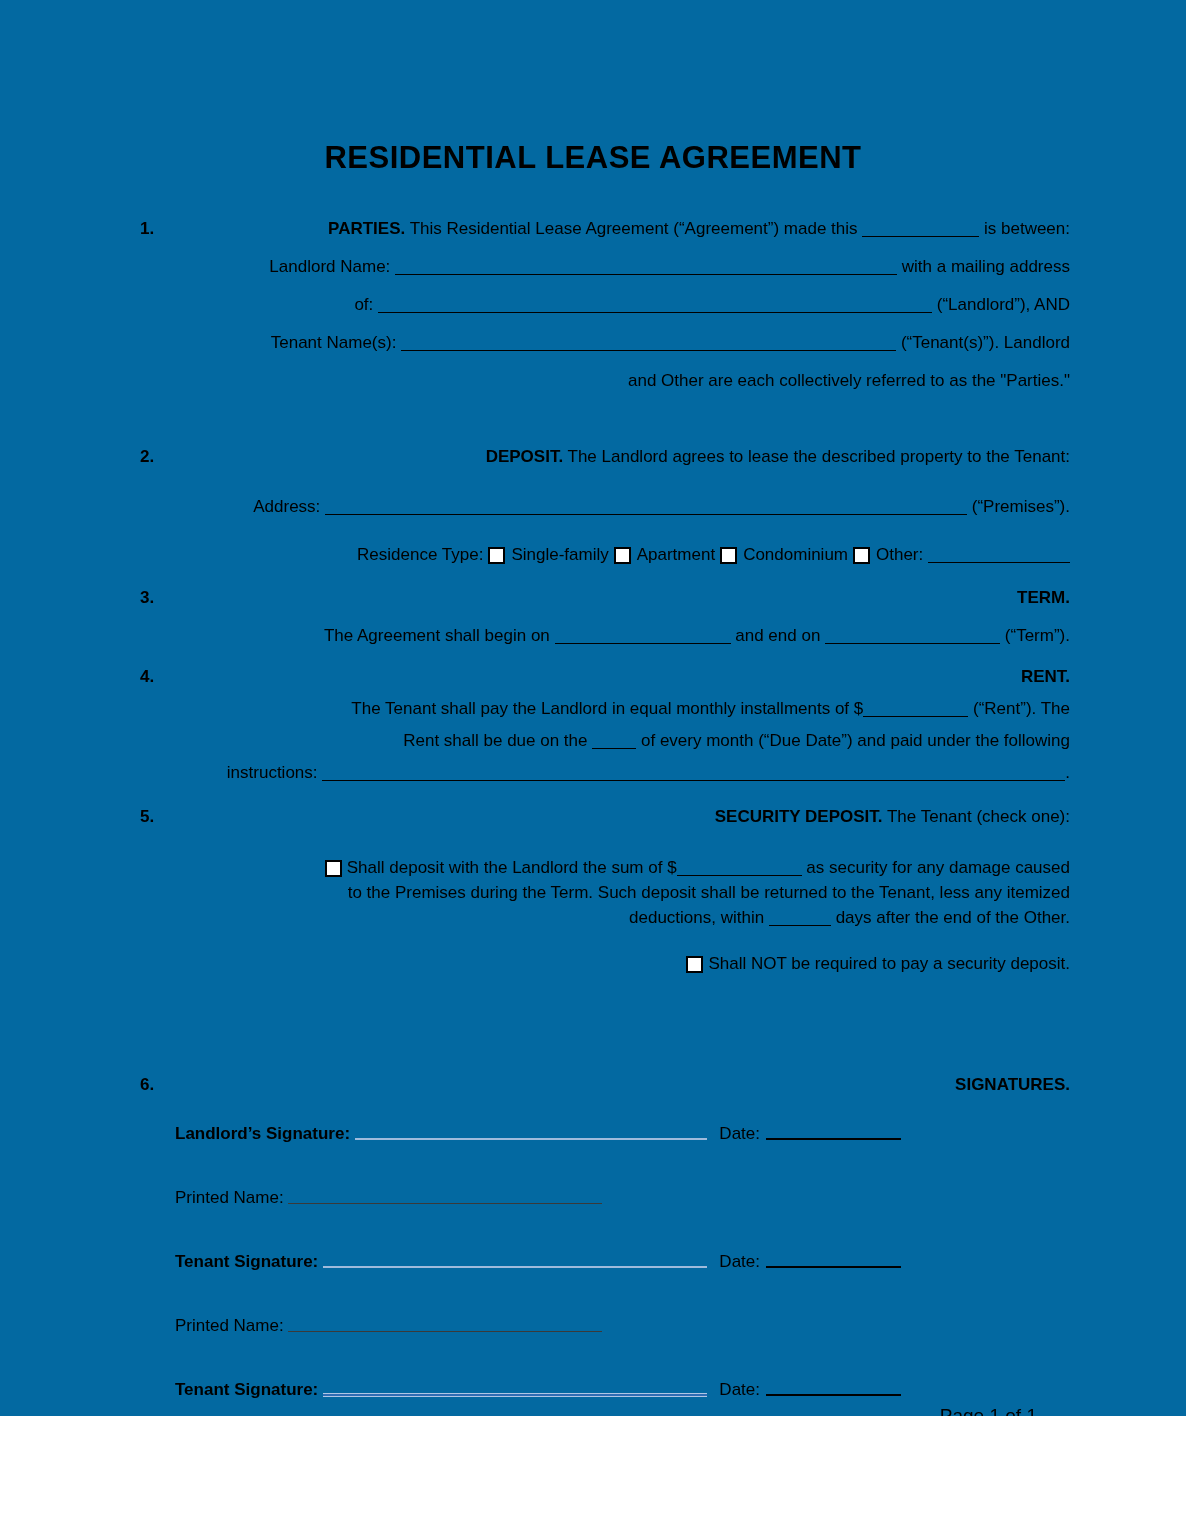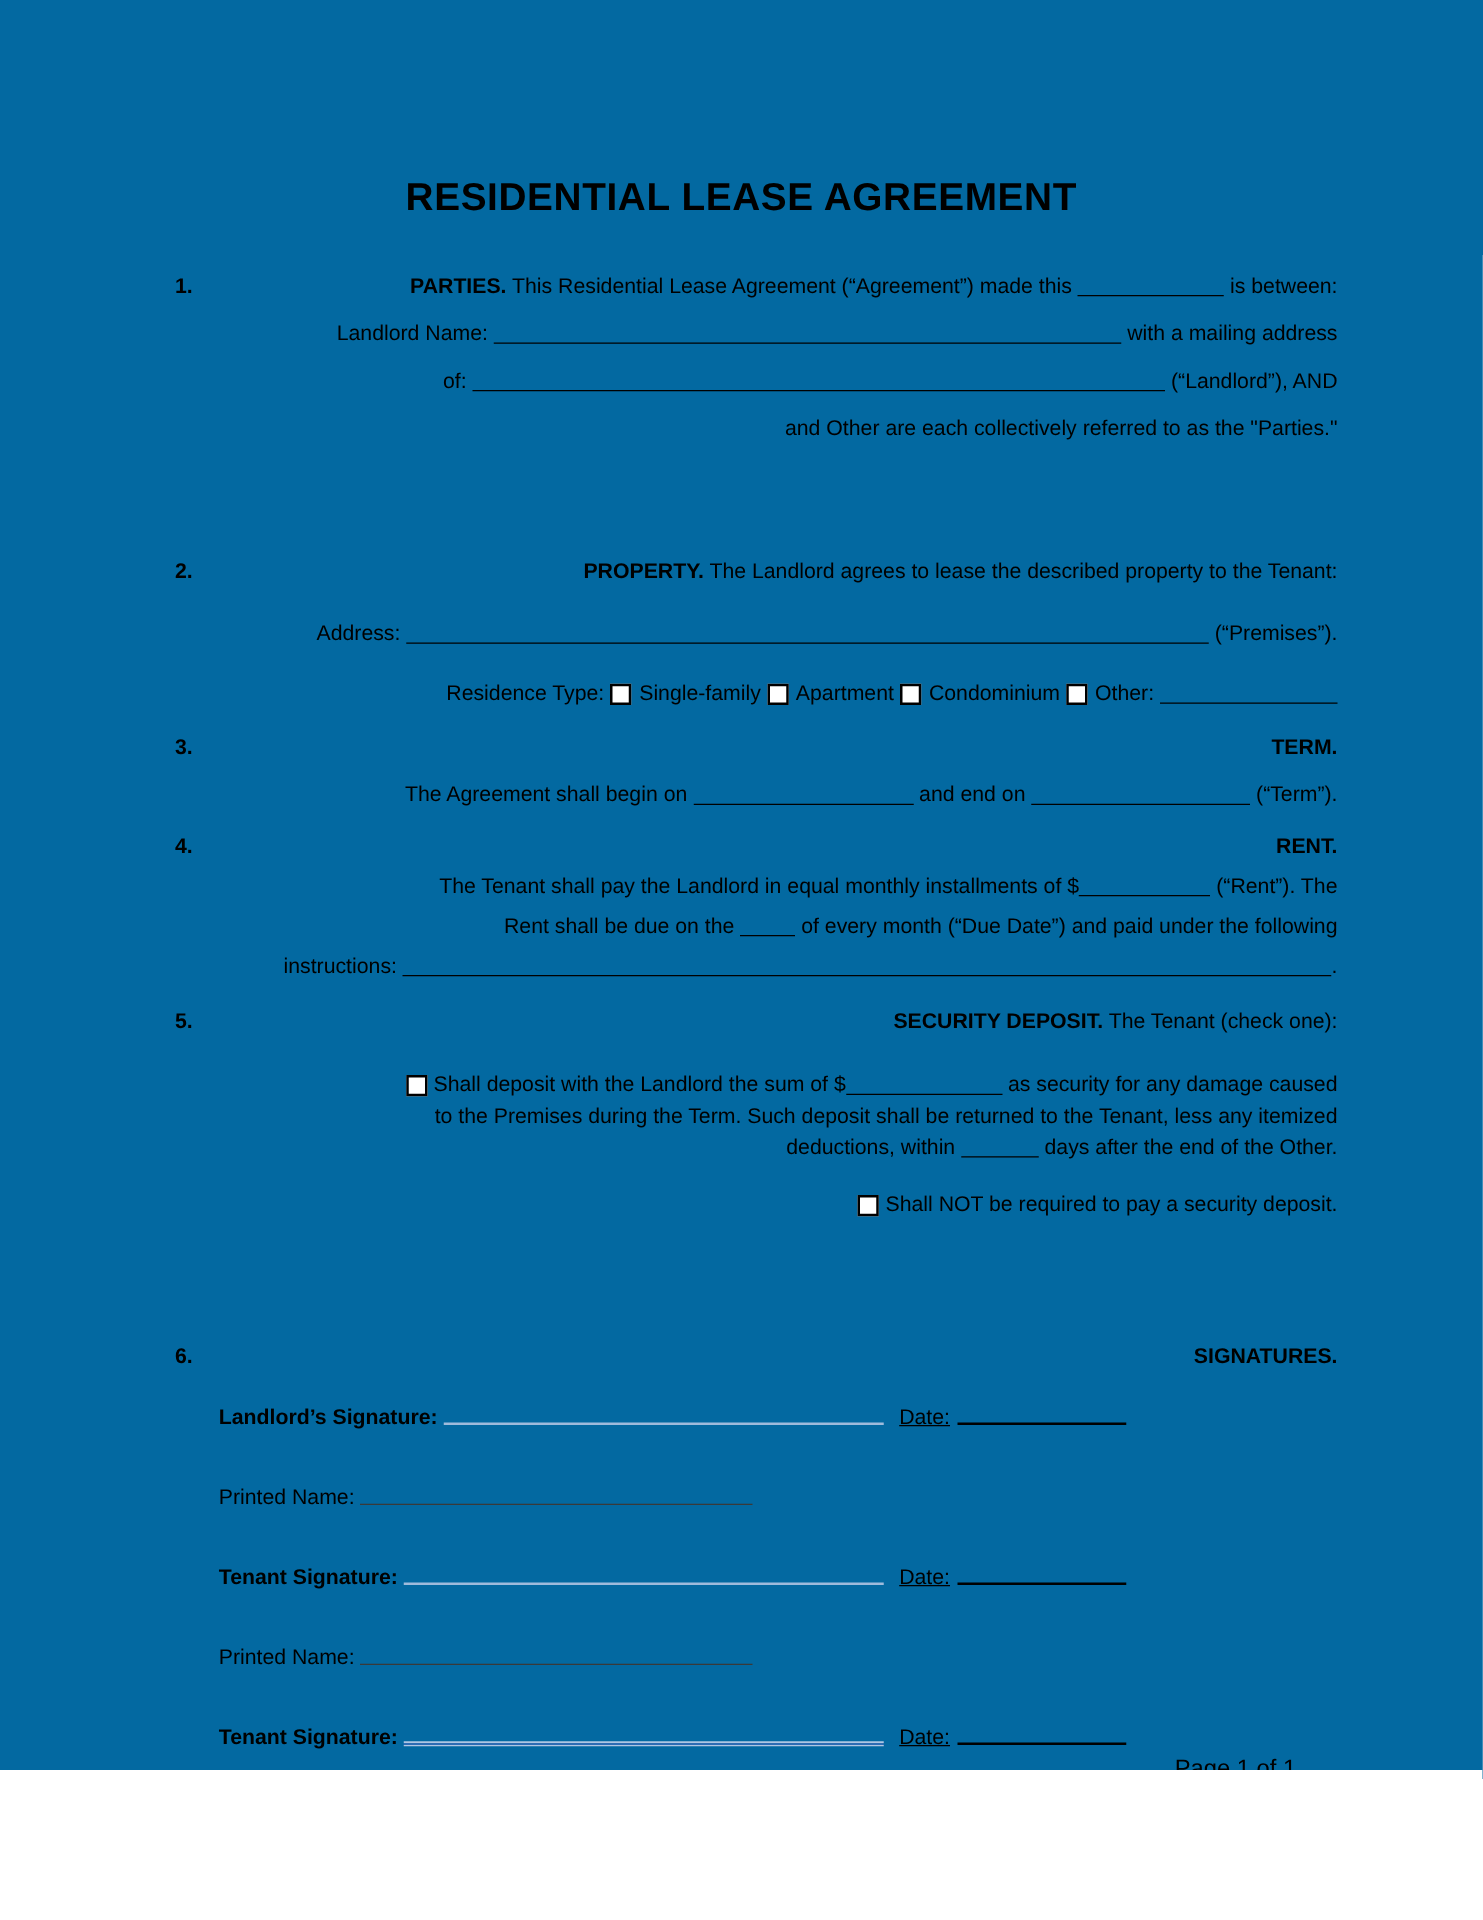--- a/index.html
+++ b/index.html
@@ -32,21 +32,21 @@
   .cb.first { margin-left:0; margin-right:5px; }
   
   .sig-row { display:flex; align-items:flex-end; height:26px; width:726px; margin-top:38px; white-space:nowrap; }
   .sig-row.firstrow { margin-top:14px; }
   .ln { height:0; }
   .ln-blue { flex:1; border-bottom:2px solid #9fbbdc; margin:0 0 4px 5px; }
   .ln-blue-active {
     flex:1; height:4px; border:none; margin:0 0 3px 5px;
     background:linear-gradient(to bottom, #aec6e4 0 1px, #2e6db4 1px 3px, #aec6e4 3px 4px);
   }
-  .date-label { margin-left:12px;text-decoration:underline; }
+  .date-label { margin-left:12px; }
   .ln-date { flex:0 0 135px; border-bottom:2px solid #000; margin:0 0 4px 6px; }
   .ln-printed { flex:0 0 314px; border-bottom:1.5px solid #3a3a3a; margin:0 0 4px 4px; }
   .footer-brand {
     position:absolute; left:167px; top:1422px; font-size:27px; font-weight:700; line-height:34px;
   }
   .footer-page {
     position:absolute; right:149px; top:1404px; font-size:19px; line-height:24px;
   }
 </style>
 </head>
@@ -69,30 +69,35 @@
         <span>Landlord Name:</span>
         <span class="blank" style="width:502px;"></span>
         <span>with a mailing address</span>
       </div>
       <div class="tline">
         <span>of:</span>
         <span class="blank" style="width:554px;"></span>
         <span>(“Landlord”), AND</span>
       </div>
       <div class="tline">
+        <span>Tenant Name(s):</span>
+        <span class="blank" style="width:495px;"></span>
+        <span>(“Tenant(s)”). Landlord</span>
+      </div>
+      <div class="tline">
         <span>and Other are each collectively referred to as the "Parties."</span>
       </div>
     </div>
   </div>
 
   <div class="sec" style="top:438px;">
     <div class="num">2.</div>
     <div class="sec-body">
       <div class="tline">
-        <span class="b">PROPERTY.</span>
+        <span class="b">DEPOSIT.</span>
         <span>The Landlord agrees to lease the described property to the Tenant:</span>
       </div>
       <div class="tline" style="margin-top:12px;">
         <span>Address:</span>
         <span class="blank" style="width:642px;"></span>
         <span>(“Premises”).</span>
       </div>
       <div class="tline" style="margin-top:10px;">
         <span>Residence Type:</span><span class="cb"></span><span>Single-family</span><span class="cb"></span><span>Apartment</span><span class="cb"></span><span>Condominium</span><span class="cb"></span><span>Other:</span>
         <span class="blank" style="width:142px;"></span>

